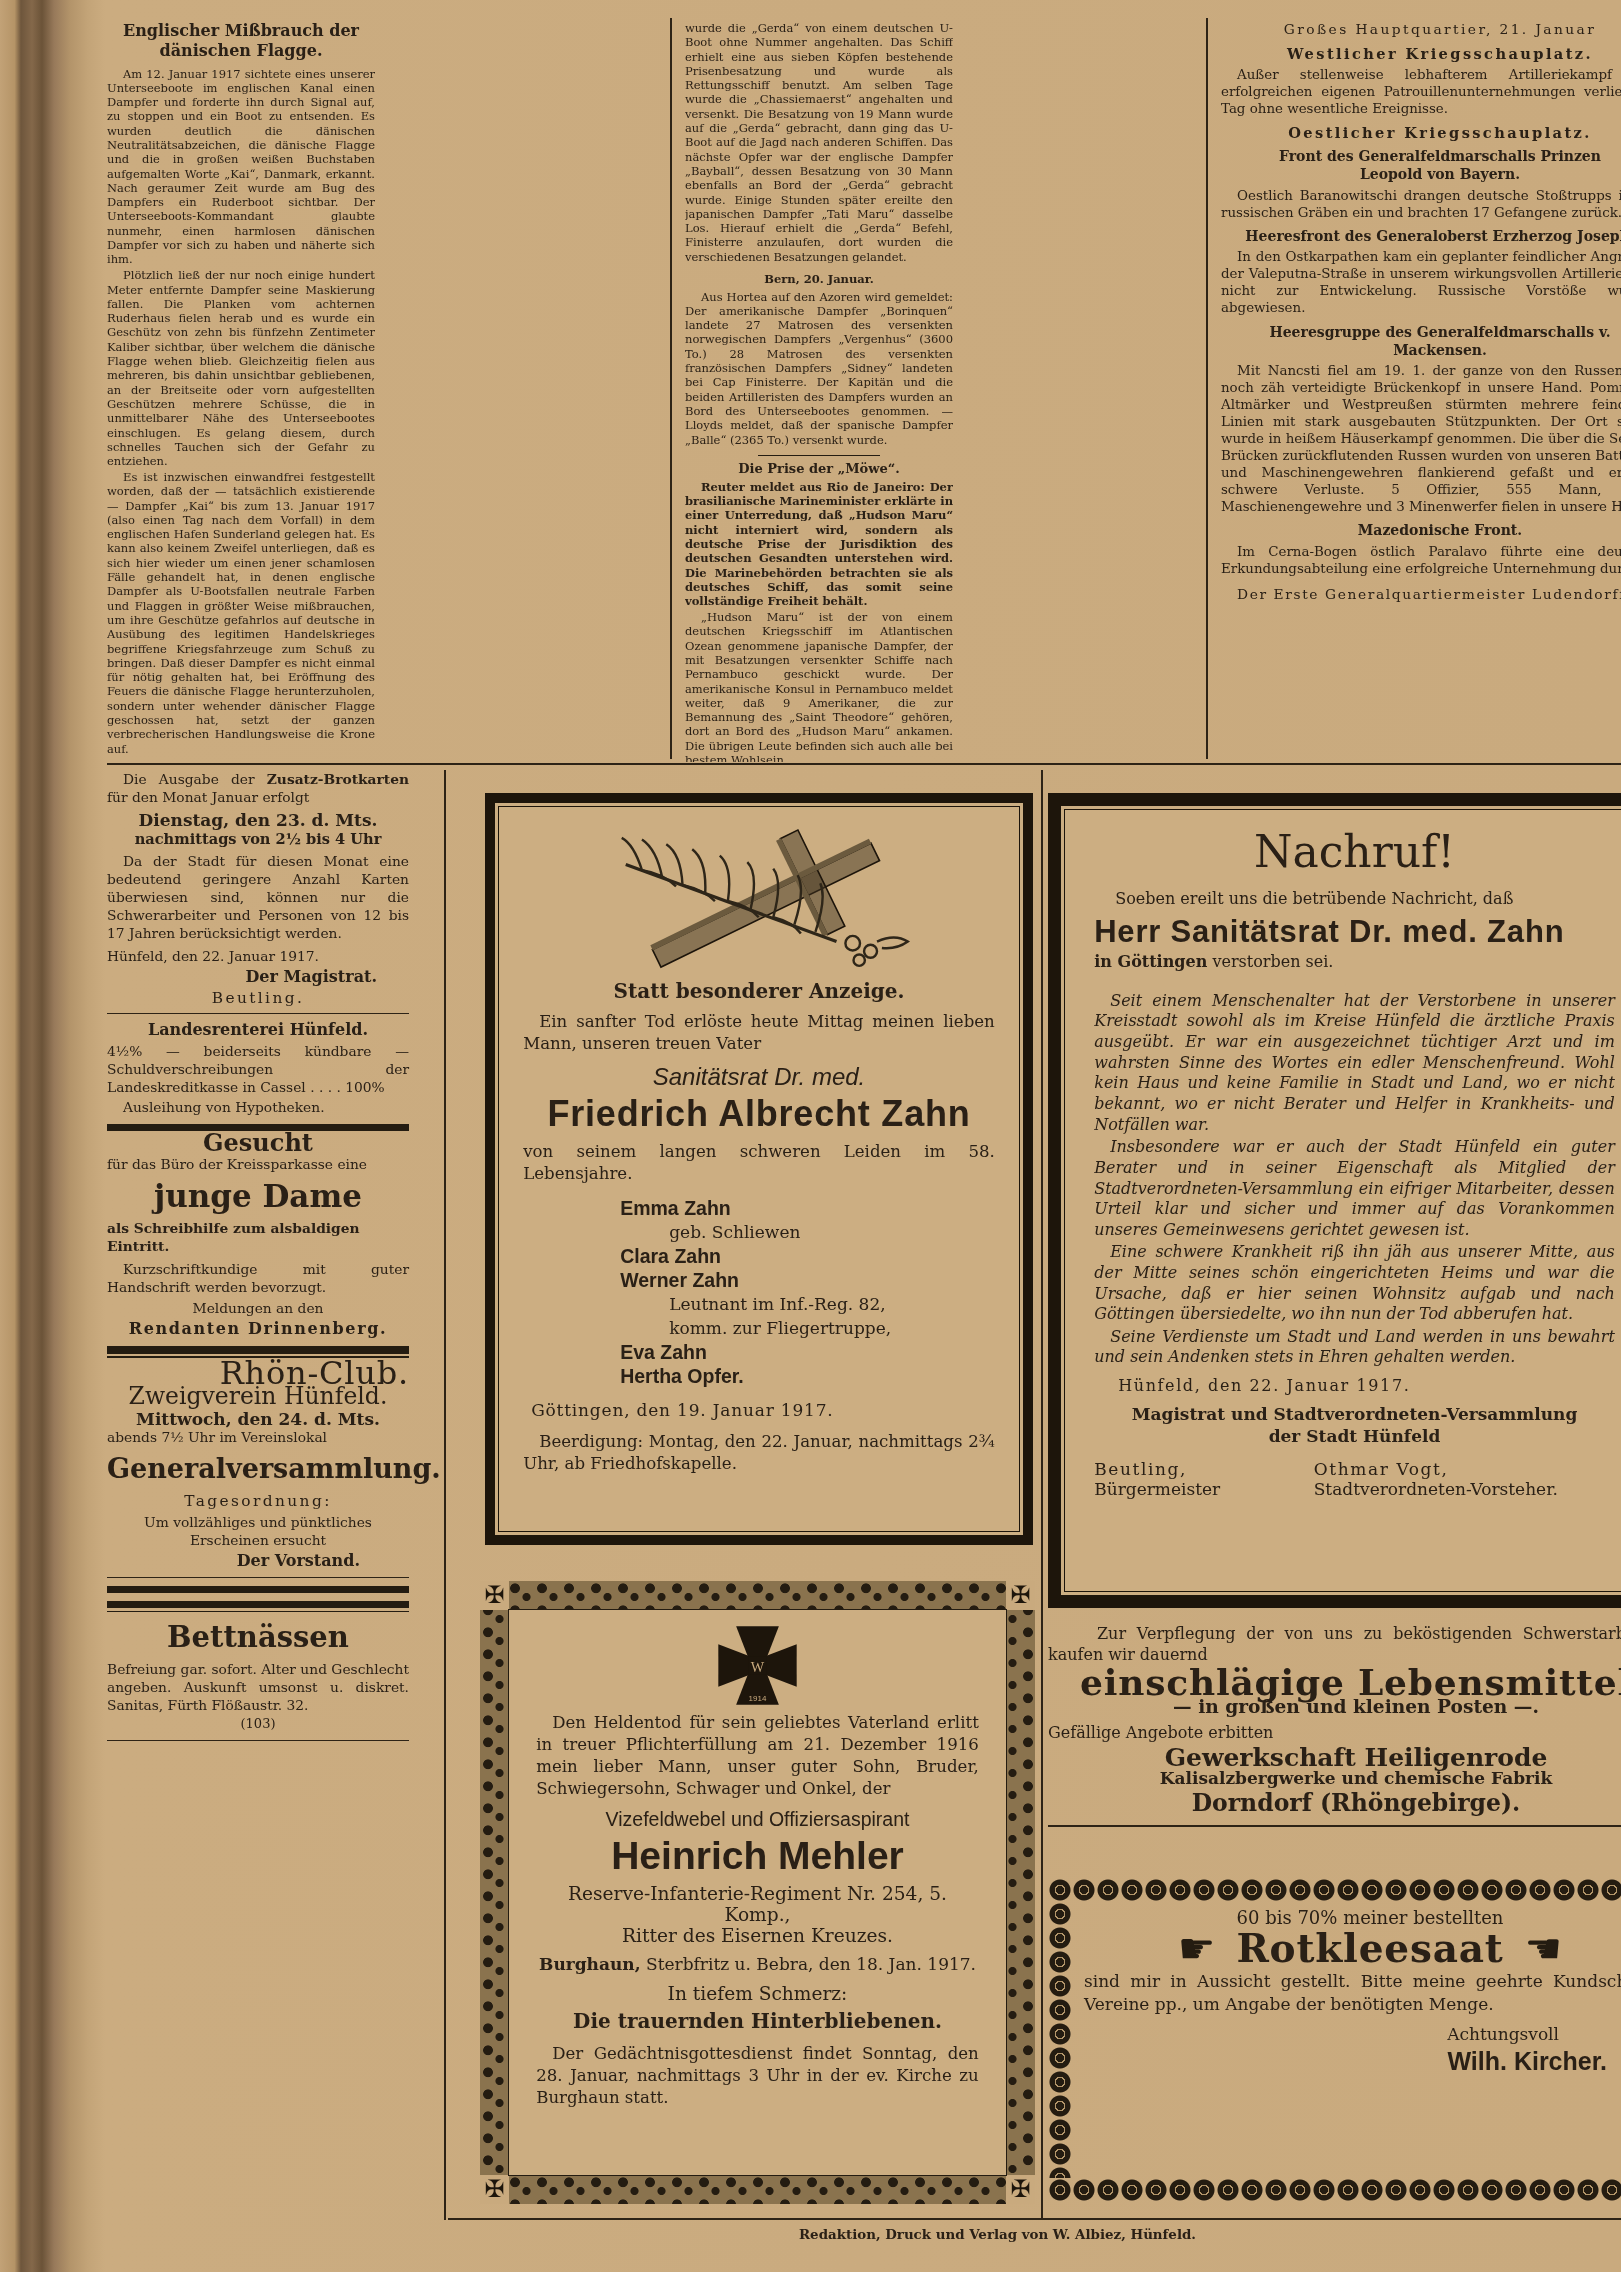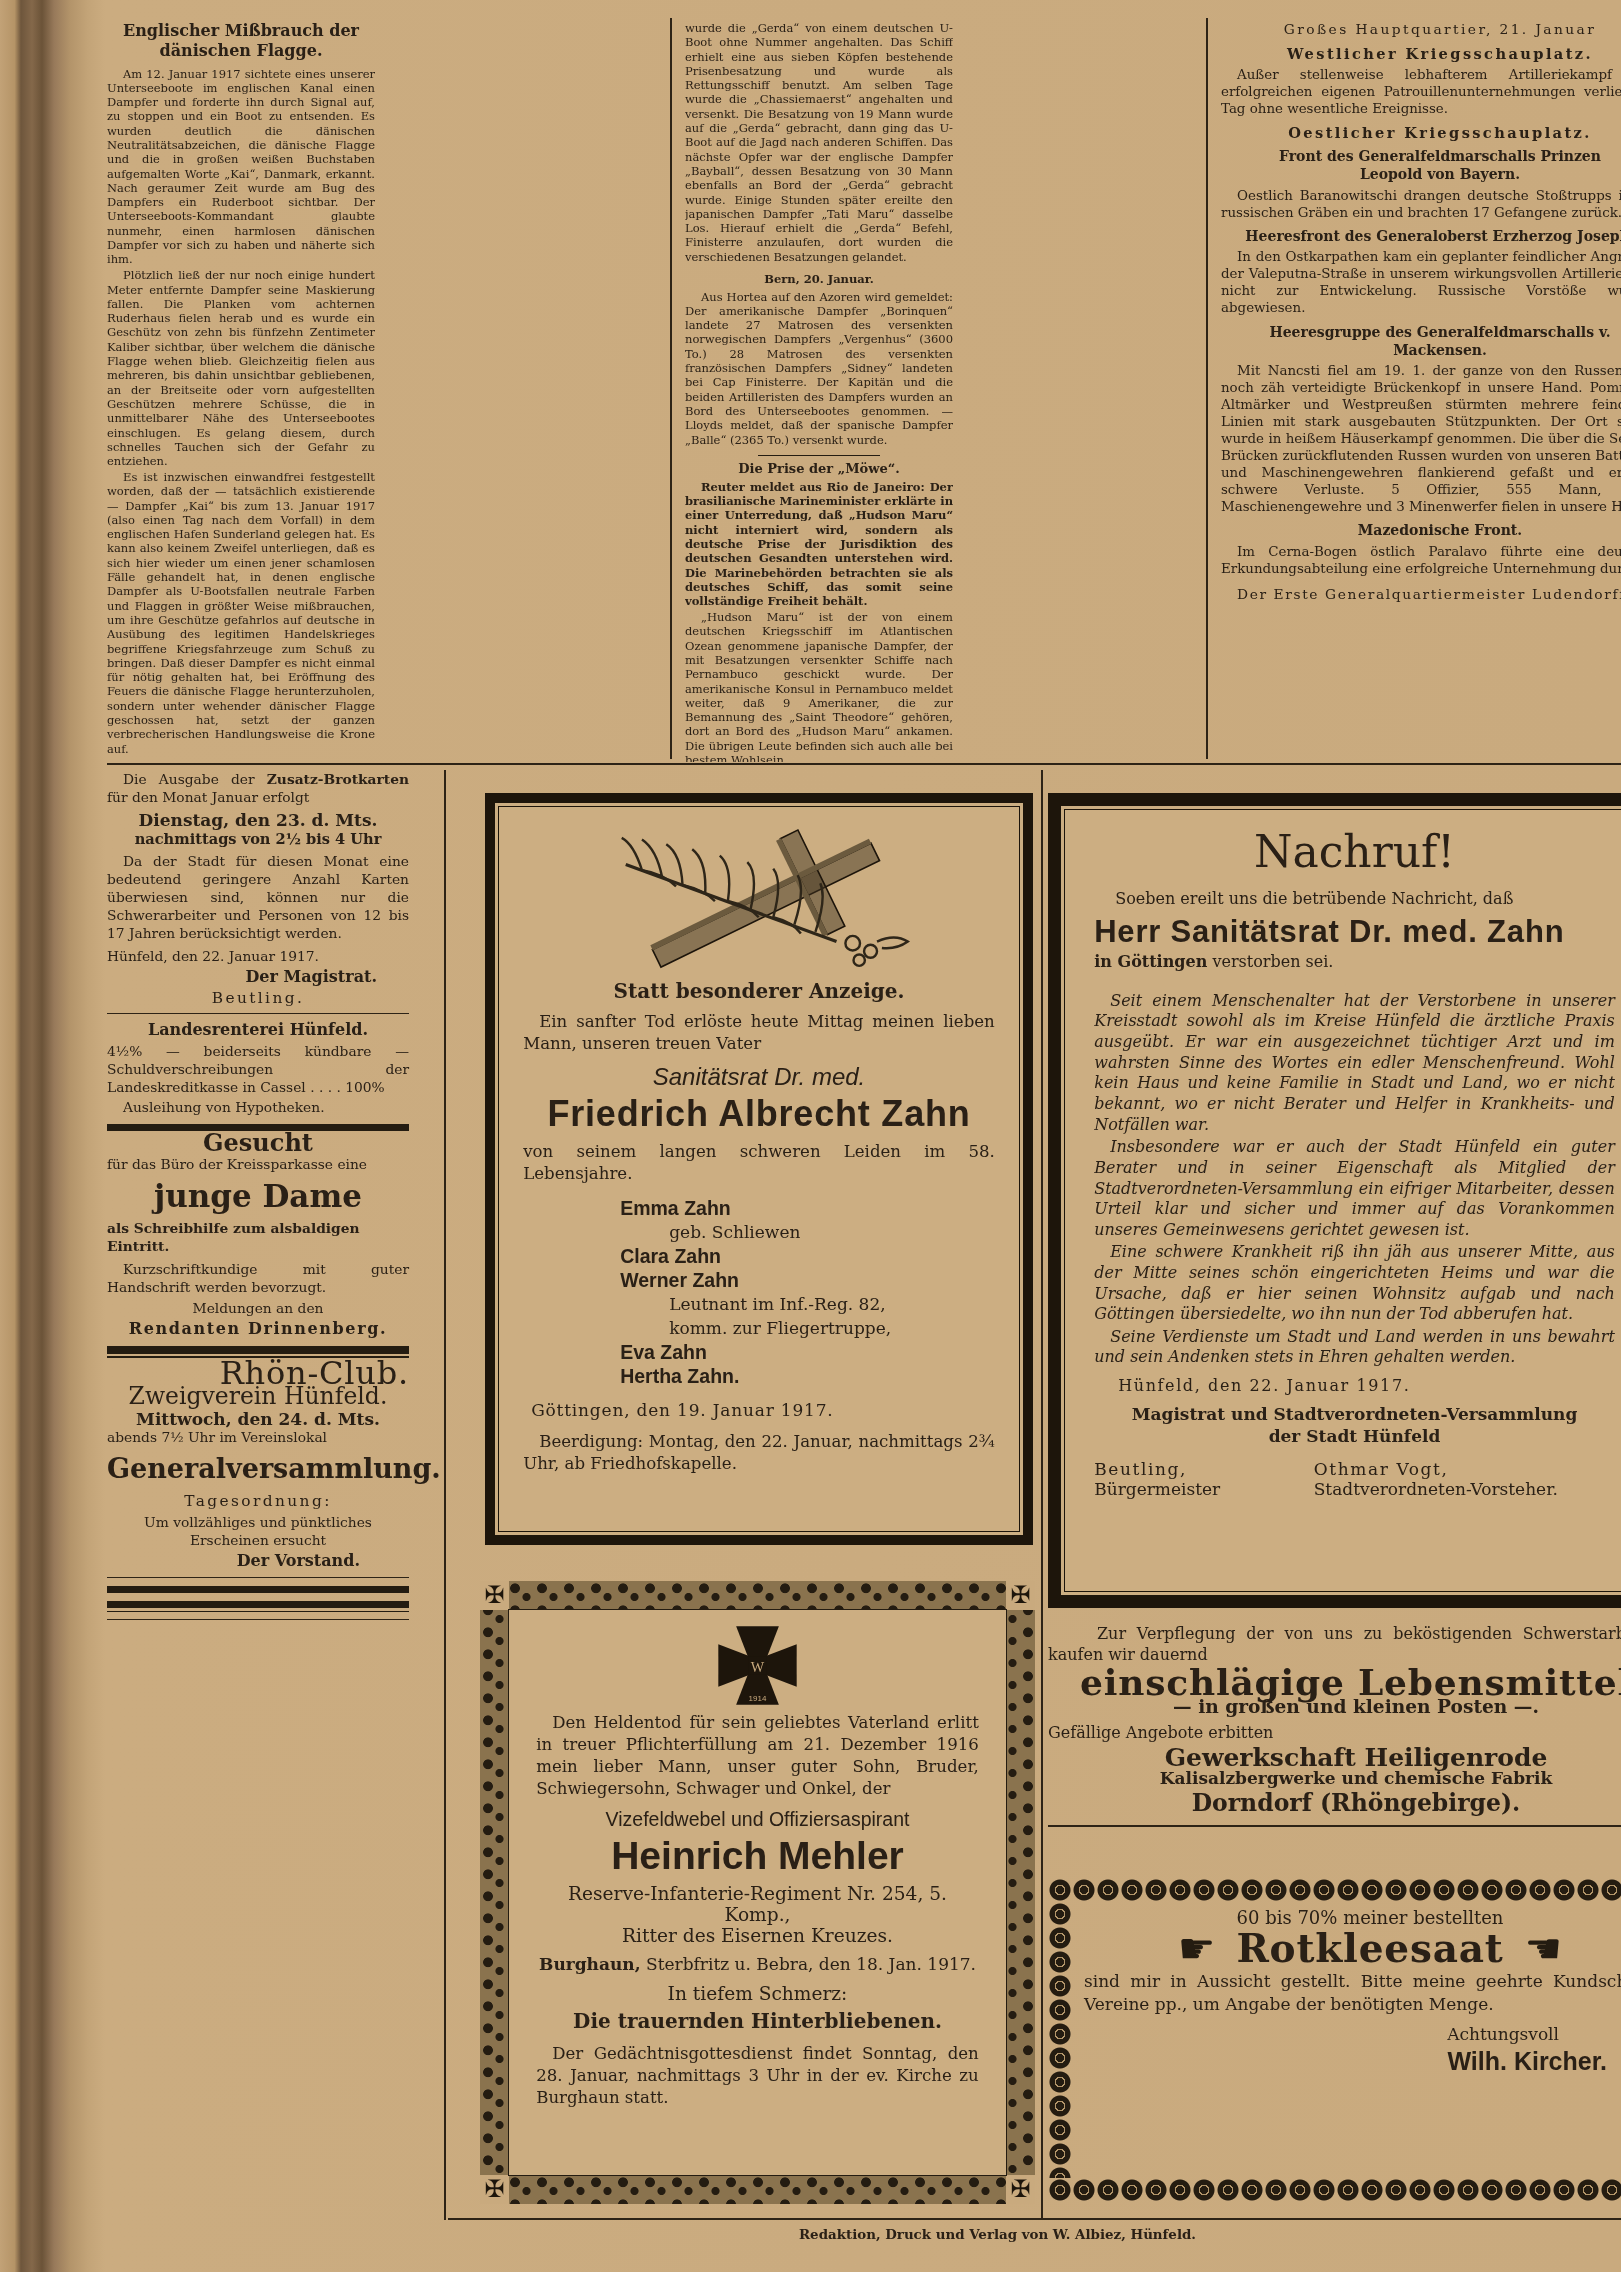--- a/index.html
+++ b/index.html
@@ -211,20 +211,25 @@
     <div class="ad-title-md" style="text-align:right;padding-right:49px;">Der Vorstand.</div>
   </div>
 
   <hr class="rule-in">
   <div class="thickbar"></div>
 
 
   <div class="thickbar"></div>
   <div class="thinunder"></div>
 
+  <div>
+    <div class="ad-title-xl" style="font-size:29px;">Bettnässen</div>
+    <div class="para noind">Befreiung gar. sofort. Alter und Geschlecht angeben. Auskunft umsonst u. diskret. Sanitas, Fürth Flößaustr. 32.</div>
+    <div class="center" style="font-size:13px;">(103)</div>
+  </div>
 
   <hr class="rule-in">
 </div>
 
 <div class="vrule" style="left:444px;top:770px;height:1450px;"></div>
 <div class="vrule" style="left:1041px;top:770px;height:1450px;"></div>
 
 <div class="blackframe" id="zahn" style="left:485px;top:793px;width:548px;height:752px;">
   <div class="frame-inner">
     <svg width="349" height="154" viewBox="0 0 430 190" style="margin:4.9px auto 0 auto;">
@@ -247,21 +252,21 @@
     <div class="zahn-name sans">Friedrich Albrecht Zahn</div>
     <div class="obit-body para noind">von seinem langen schweren Leiden im 58. Lebensjahre.</div>
     <div class="mourners">
       <div class="m-name">Emma Zahn</div>
       <div class="m-sub">geb. Schliewen</div>
       <div class="m-name">Clara Zahn</div>
       <div class="m-name">Werner Zahn</div>
       <div class="m-sub">Leutnant im Inf.-Reg. 82,</div>
       <div class="m-sub">komm. zur Fliegertruppe,</div>
       <div class="m-name">Eva Zahn</div>
-      <div class="m-name">Hertha Zahn.</div>
+      <div class="m-name">Hertha Opfer.</div>
     </div>
     <div class="obit-date">Göttingen, den 19. Januar 1917.</div>
     <div class="obit-body para">Beerdigung:  Montag, den 22. Januar, nachmittags 2¾ Uhr, ab Friedhofskapelle.</div>
   </div>
 </div>
 
 <div id="mehler" style="left:480px;top:1581px;width:555px;height:623px;">
   <span class="corner-cross cc-tl">✠</span>
   <span class="corner-cross cc-tr">✠</span>
   <span class="corner-cross cc-bl">✠</span>

